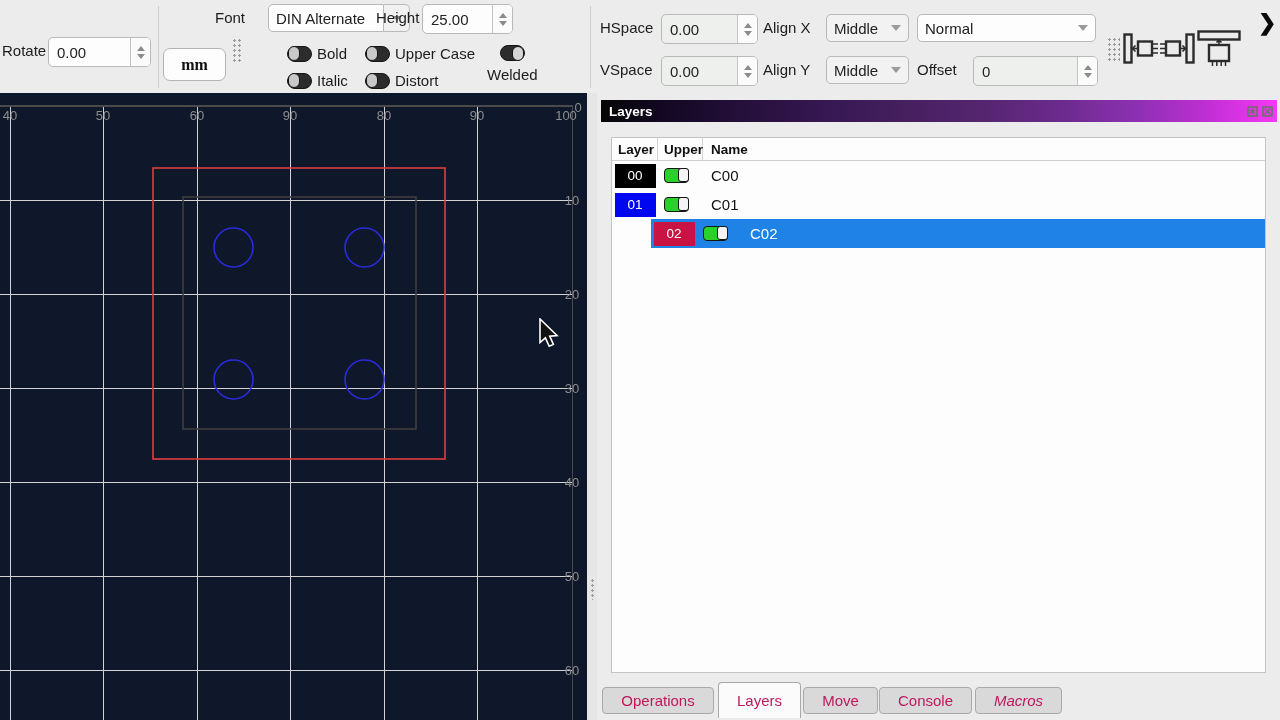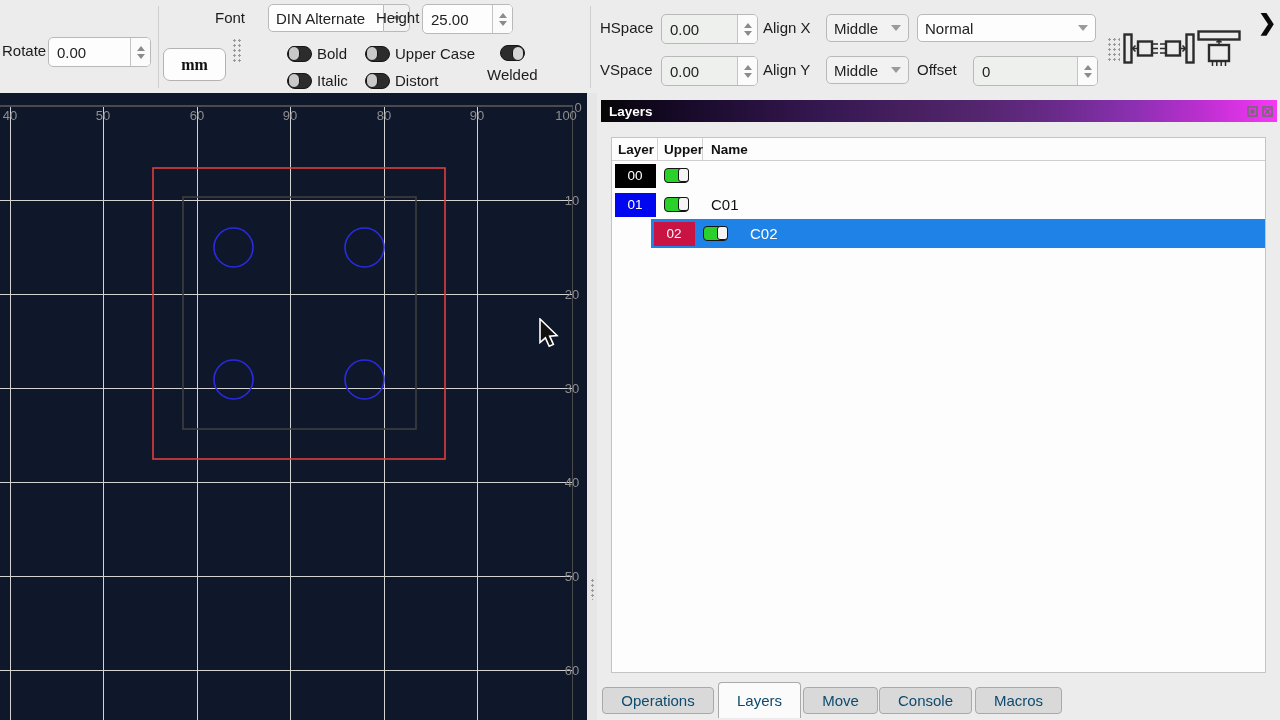--- a/index.html
+++ b/index.html
@@ -51,21 +51,21 @@
   .trow{display:flex;height:29px;align-items:center;}
   .trow.selected{background:#1e82e6;margin-left:39px;}
   .cell-layer{width:46px;display:flex;align-items:center;justify-content:center;height:100%;}
   .badge{width:41px;height:24px;display:flex;align-items:center;justify-content:center;color:#fff;font-size:13.5px;}
   .cell-show{width:45px;display:flex;align-items:center;padding-left:6px;box-sizing:border-box;}
   .cell-name{flex:1;font-size:15px;color:#111;padding-left:8px;}
   .trow.selected .cell-name{color:#fff;}
   .vswitch{width:23px;height:13px;border:1.5px solid #141414;border-radius:4px;background:#2bd12b;position:relative;box-sizing:content-box;}
   .vswitch .knob{position:absolute;right:-1px;top:-1px;width:11px;height:14px;background:#f4f4f4;border:1.5px solid #141414;border-radius:3px;box-sizing:border-box;}
   
-  .tab{position:absolute;height:27px;background:#d9d9d9;border:1px solid #a9a9a9;border-radius:4px;display:flex;align-items:center;justify-content:center;font-size:15px;color:#0c4a6e;box-sizing:border-box;}
+  .tab{position:absolute;height:27px;background:#d9d9d9;border:1px solid #a9a9a9;border-radius:4px;display:flex;align-items:center;justify-content:center;font-size:15px;color:#be185d;box-sizing:border-box;}
   .tab.active{background:#fbfbfb;border-bottom:none;border-radius:4px 4px 0 0;height:36px;z-index:3;}
   
   #cursor{z-index:9;}
 </style>
 </head>
 <body>
 
 <div id="app">
 
   <div id="toolbar" class="abs">
@@ -268,20 +268,21 @@
 
       <div class="trow">
         <div class="cell-layer">
             <span class="badge" style="background-color: rgb(0, 0, 0);">00</span>
           </div>
         <div class="cell-show">
             <span class="vswitch">
               <span class="knob"></span>
             </span>
           </div>
+        <div class="cell-name">C00</div>
       </div>
 
       <div class="trow">
         <div class="cell-layer">
             <span class="badge" style="background-color: rgb(0, 6, 240);">01</span>
           </div>
         <div class="cell-show">
             <span class="vswitch">
               <span class="knob"></span>
             </span>
@@ -299,16 +300,16 @@
             </span>
           </div>
         <div class="cell-name">C02</div>
       </div>
     </div>
 
     <div class="tab" style="left:5px;top:594px;width:112px;">Operations</div>
     <div class="tab active" style="left:121px;top:589px;width:83px;">Layers</div>
     <div class="tab" style="left:206px;top:594px;width:75px;">Move</div>
     <div class="tab" style="left:282px;top:594px;width:93px;">Console</div>
-    <div class="tab" style="left:378px;top:594px;width:87px;">Macros</div>
+    <div class="tab" style="left:378px;top:594px;width:87px;font-style:italic;">Macros</div>
   </div>
 
 </div>
 
 </body></html>

